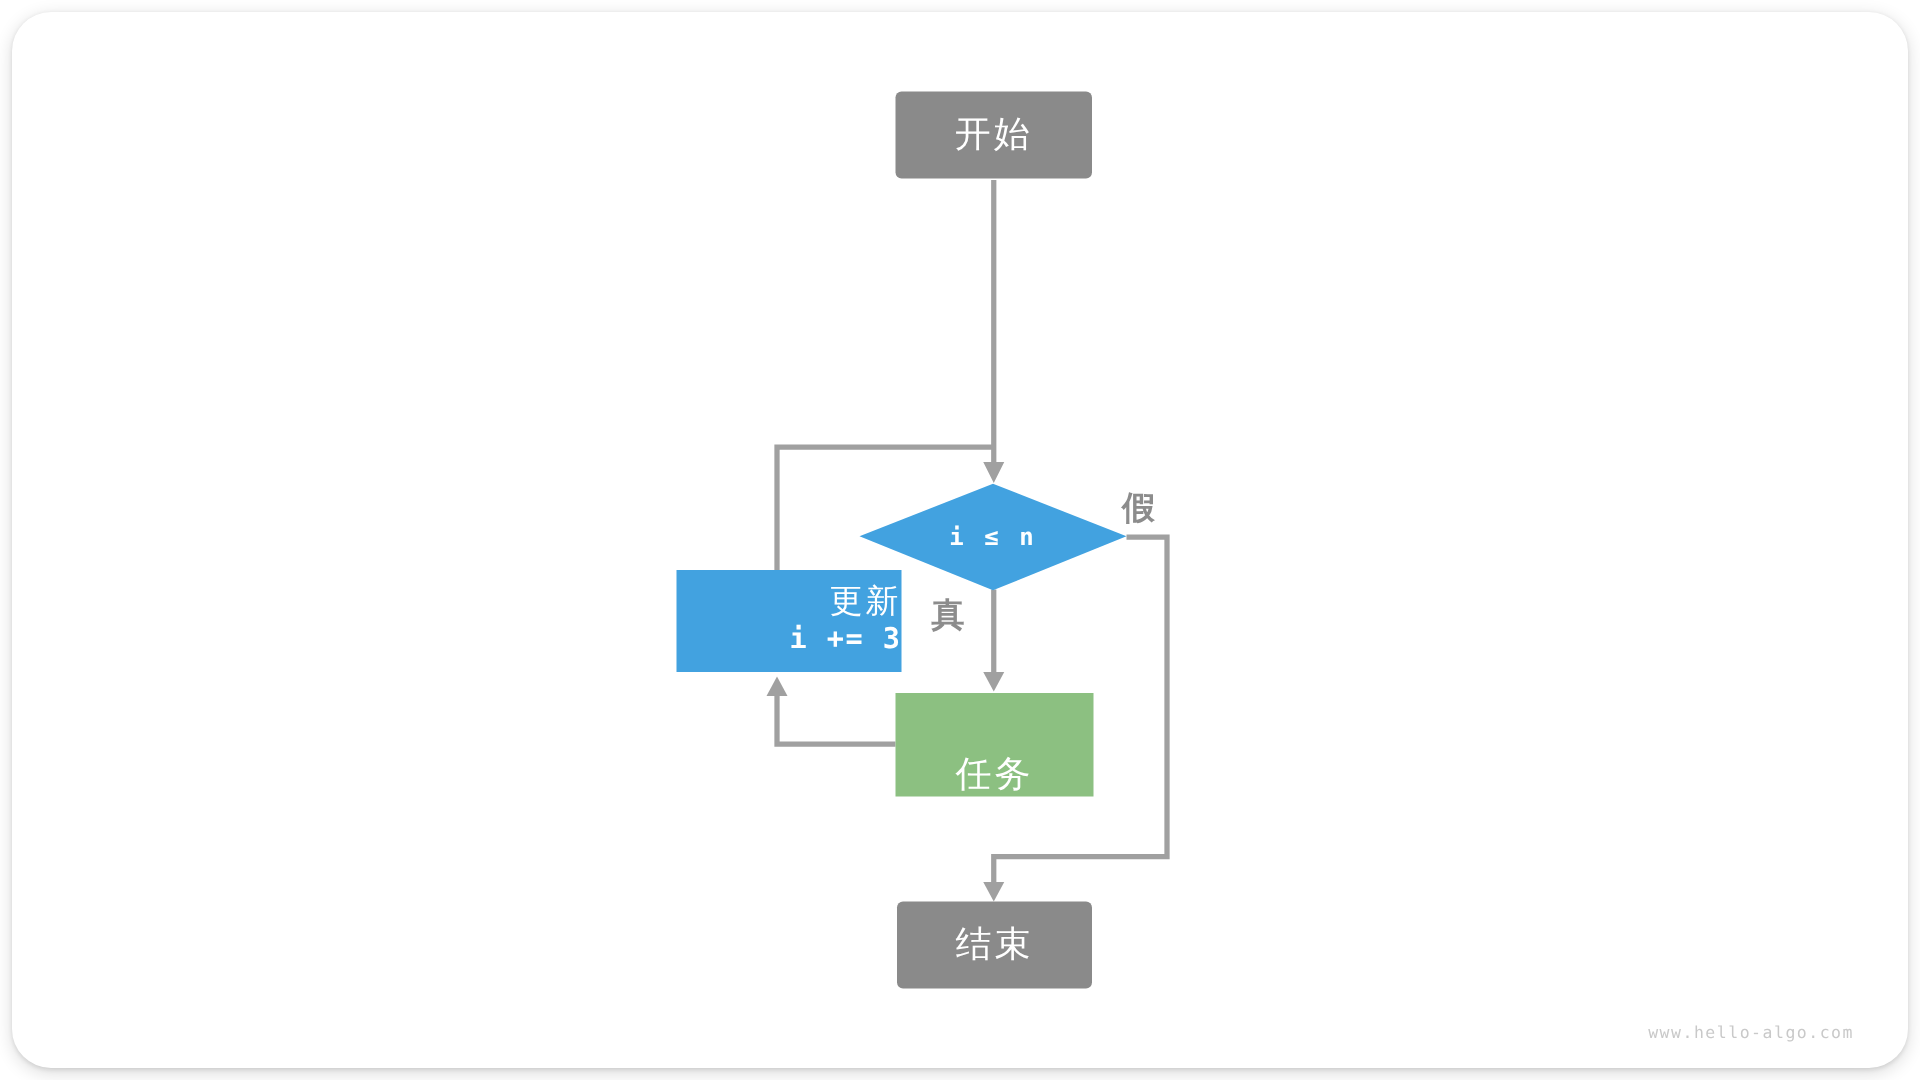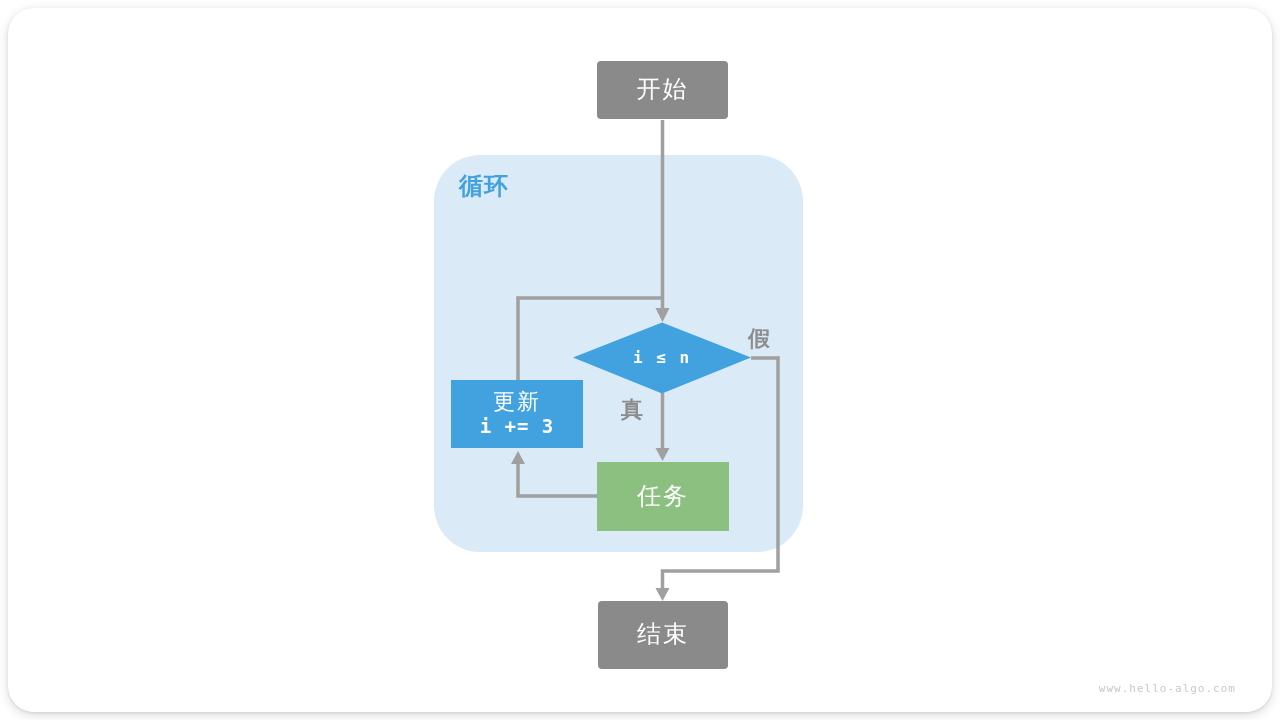--- a/index.html
+++ b/index.html
@@ -73,24 +73,24 @@
     font-weight: bold;
     font-size: 19px;
     line-height: 1.3;
     letter-spacing: 1px;
   }
   .node-start, .node-end {
     background: var(--node-gray);
     border-radius: 4px;
   }
   .node-start { left: 589px; top: 53px;  width: 131px; height: 58px; }
-  .node-end   { left: 590px; top: 593px; width: 130px; height: 68px; }
+  .node-end   { left: 590px; top: 593px; width: 130px; height: 58px; }
   .node-init   { left: 588px; top: 175px; width: 134px; height: 67px; background: var(--node-blue); }
-  .node-update { left: 443px; top: 372px; width: 132px; height: 68px; background: var(--node-blue); }
-  .node-task   { left: 589px; top: 454px; width: 132px; height: 69px; background: var(--node-green); }
+  .node-update { left: 443px; top: 372px; width: 150px; height: 68px; background: var(--node-blue); align-items: flex-end; }
+  .node-task   { left: 589px; top: 454px; width: 132px; height: 69px; background: var(--node-green); justify-content: flex-end; }
   .node-init .cjk, .node-update .cjk { font-size: 22px; }
   .diamond-text {
     position: absolute;
     left: 565px; top: 314px;
     width: 178px; height: 71px;
     display: flex; align-items: center; justify-content: center;
     color: #ffffff;
     font-family: "DejaVu Sans Mono", monospace;
     font-weight: bold;
     font-size: 16px;
@@ -115,23 +115,20 @@
     letter-spacing: 1px;
     color: var(--watermark-gray);
     z-index: 5;
   }
 </style>
 </head>
 <body>
 
 <div class="card">
 
-  <div class="loop-region">
-    <span class="loop-region-label">循环</span>
-  </div>
 
   <svg class="wires" viewBox="0 0 1280 720">
 
     <path class="wire" d="M 654.5 112 V 300"></path>
     <polygon class="head" points="647.5,300 661.5,300 654.5,314"></polygon>
 
     <path class="wire" d="M 510 372 V 290 H 654.5"></path>
 
     <path class="wire" d="M 654.5 385 V 440"></path>
     <polygon class="head" points="647.5,440 661.5,440 654.5,453"></polygon>

